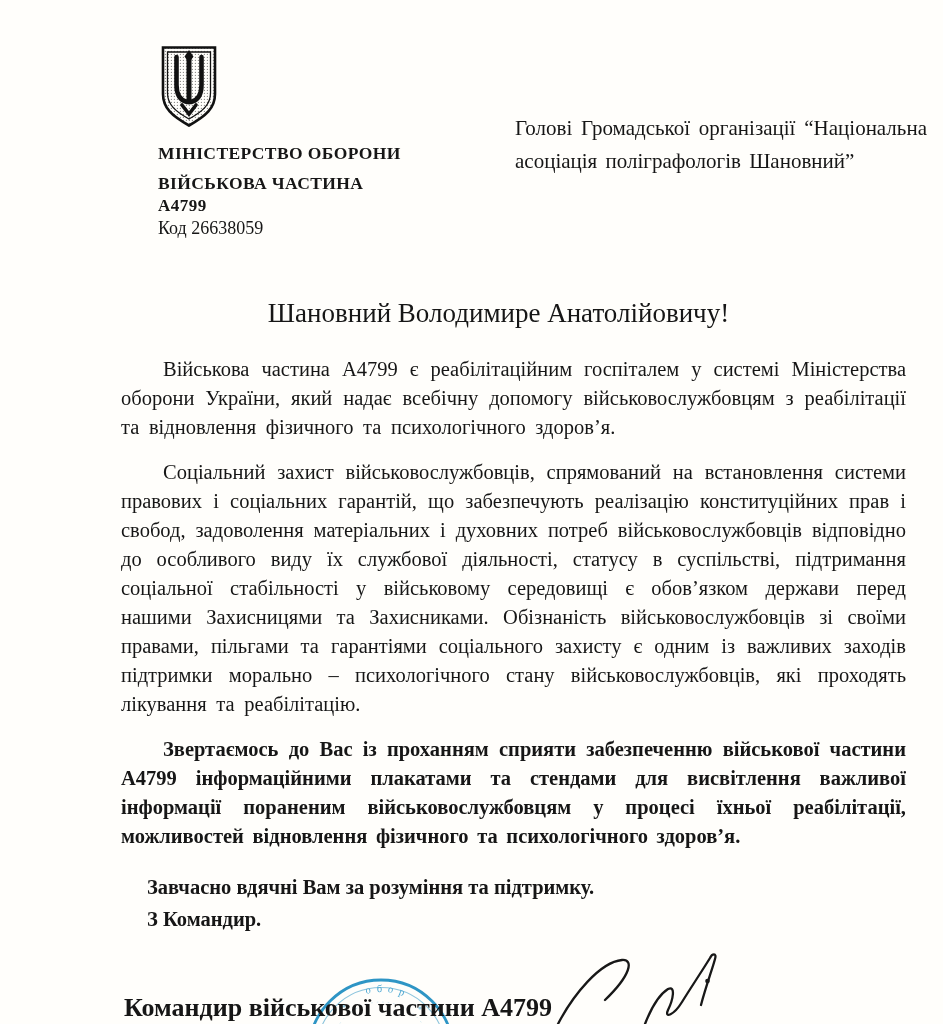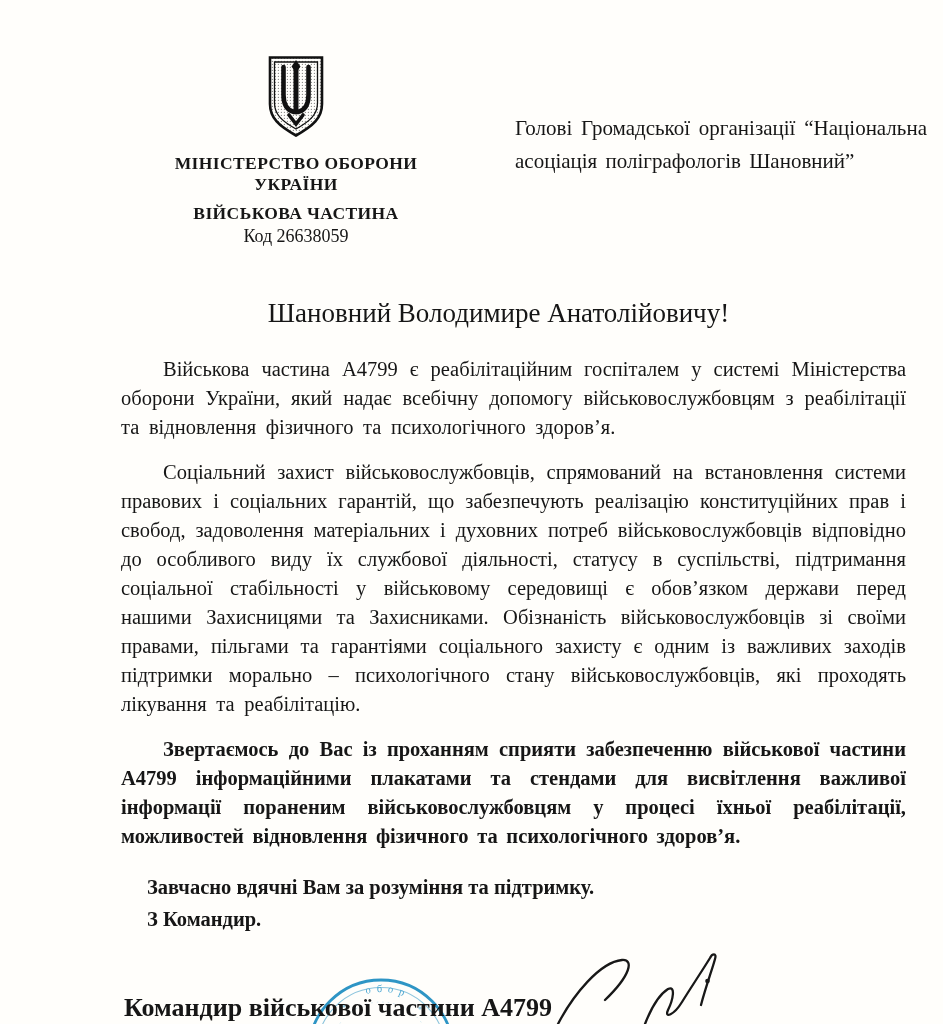--- a/index.html
+++ b/index.html
@@ -11,23 +11,23 @@
     background: #fffefb;
     font-family: "Liberation Serif", serif;
     color: #161616;
     overflow: hidden;
   }
 
   
   .letterhead-left {
     position: absolute;
     left: 158px;
-    top: 54px;
+    top: 44px;
     width: 276px;
-    text-align: center;
+    text-align: left;
   }
   .emblem-wrap { display: inline-block; height: 88px; }
   .org-line1, .org-line2, .unit-line {
     font-weight: bold;
     font-size: 17.5px;
     line-height: 20.5px;
     letter-spacing: 0.4px;
   }
   .org-line1 { margin-top: 9px; }
   .unit-line { margin-top: 9px; }
@@ -116,22 +116,22 @@
         <g stroke="#111" fill="none" stroke-linecap="round">
           <path d="M 31 12 V 58" stroke-width="5"></path>
           <path d="M 18.5 13 V 41 C 18.5 51 23 56.5 29 58" stroke-width="4.6"></path>
           <path d="M 43.5 13 V 41 C 43.5 51 39 56.5 33 58" stroke-width="4.6"></path>
           <path d="M 24 61 L 31 70 L 38 61" stroke-width="3.6"></path>
         </g>
         <path d="M 31 6 L 26.5 12.5 L 31 19 L 35.5 12.5 Z" fill="#111"></path>
       </svg>
     </span>
     <div class="org-line1">МІНІСТЕРСТВО ОБОРОНИ</div>
-    <div class="org-line2">УКРАЇНИ</div>
     <div class="unit-line">ВІЙСЬКОВА ЧАСТИНА</div>
+    <div class="unit-number">А4799</div>
     <div class="code-line">Код 26638059</div>
   </div>
 
   <div class="recipient">Голові Громадської організації “Національна асоціація поліграфологів Шановний”</div>
 
   <div class="letter-body">
     <p class="salutation">Шановний Володимире Анатолійовичу!</p>
     <p class="para">Військова частина А4799 є реабілітаційним госпіталем у системі Міністерства оборони України, який надає всебічну допомогу військовослужбовцям з реабілітації та відновлення фізичного та психологічного здоров’я.</p>
     <p class="para">Соціальний захист військовослужбовців, спрямований на встановлення системи правових і соціальних гарантій, що забезпечують реалізацію конституційних прав і свобод, задоволення матеріальних і духовних потреб військовослужбовців відповідно до особливого виду їх службової діяльності, статусу в суспільстві, підтримання соціальної стабільності у військовому середовищі є обов’язком держави перед нашими Захисницями та Захисниками. Обізнаність військовослужбовців зі своїми правами, пільгами та гарантіями соціального захисту є одним із важливих заходів підтримки морально – психологічного стану військовослужбовців, які проходять лікування та реабілітацію.</p>
     <p class="para bold-para">Звертаємось до Вас із проханням сприяти забезпеченню військової частини А4799 інформаційними плакатами та стендами для висвітлення важливої інформації пораненим військовослужбовцям у процесі їхньої реабілітації, можливостей відновлення фізичного та психологічного здоров’я.</p>

